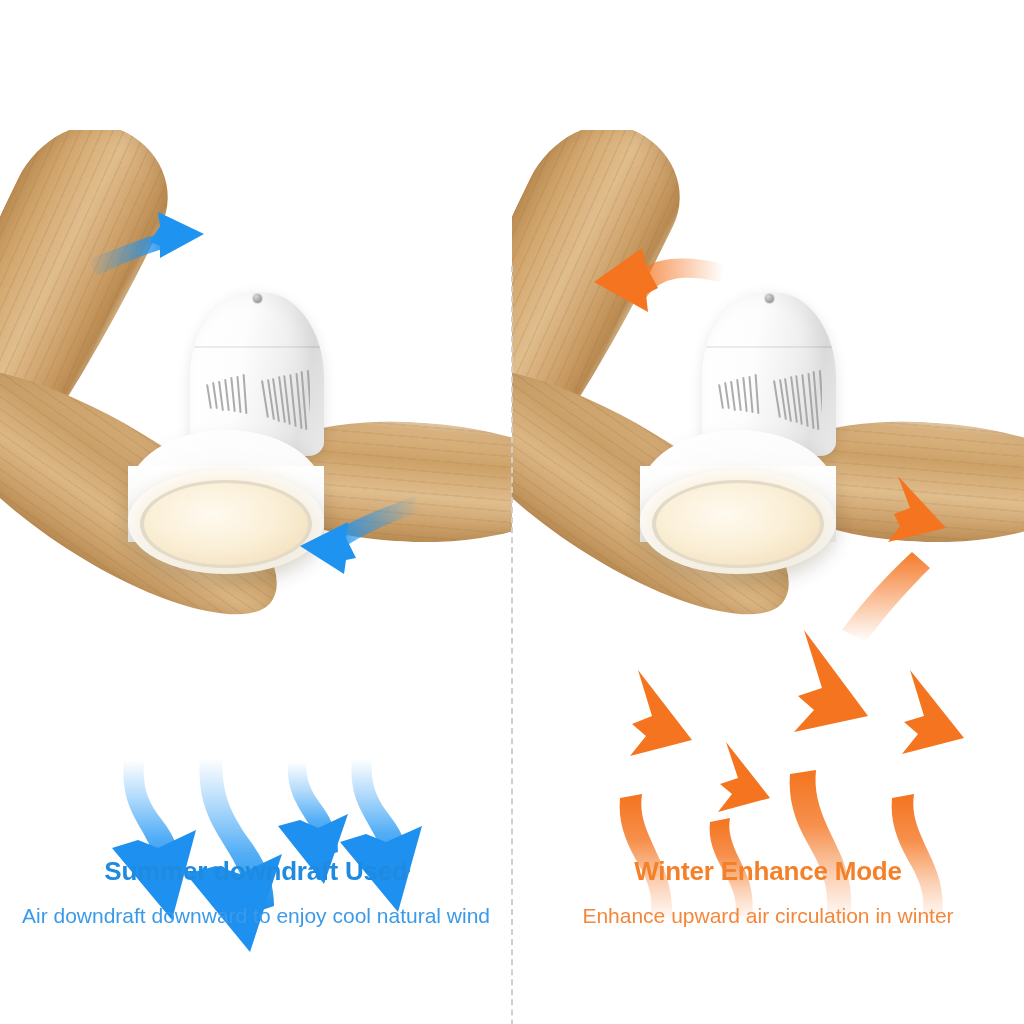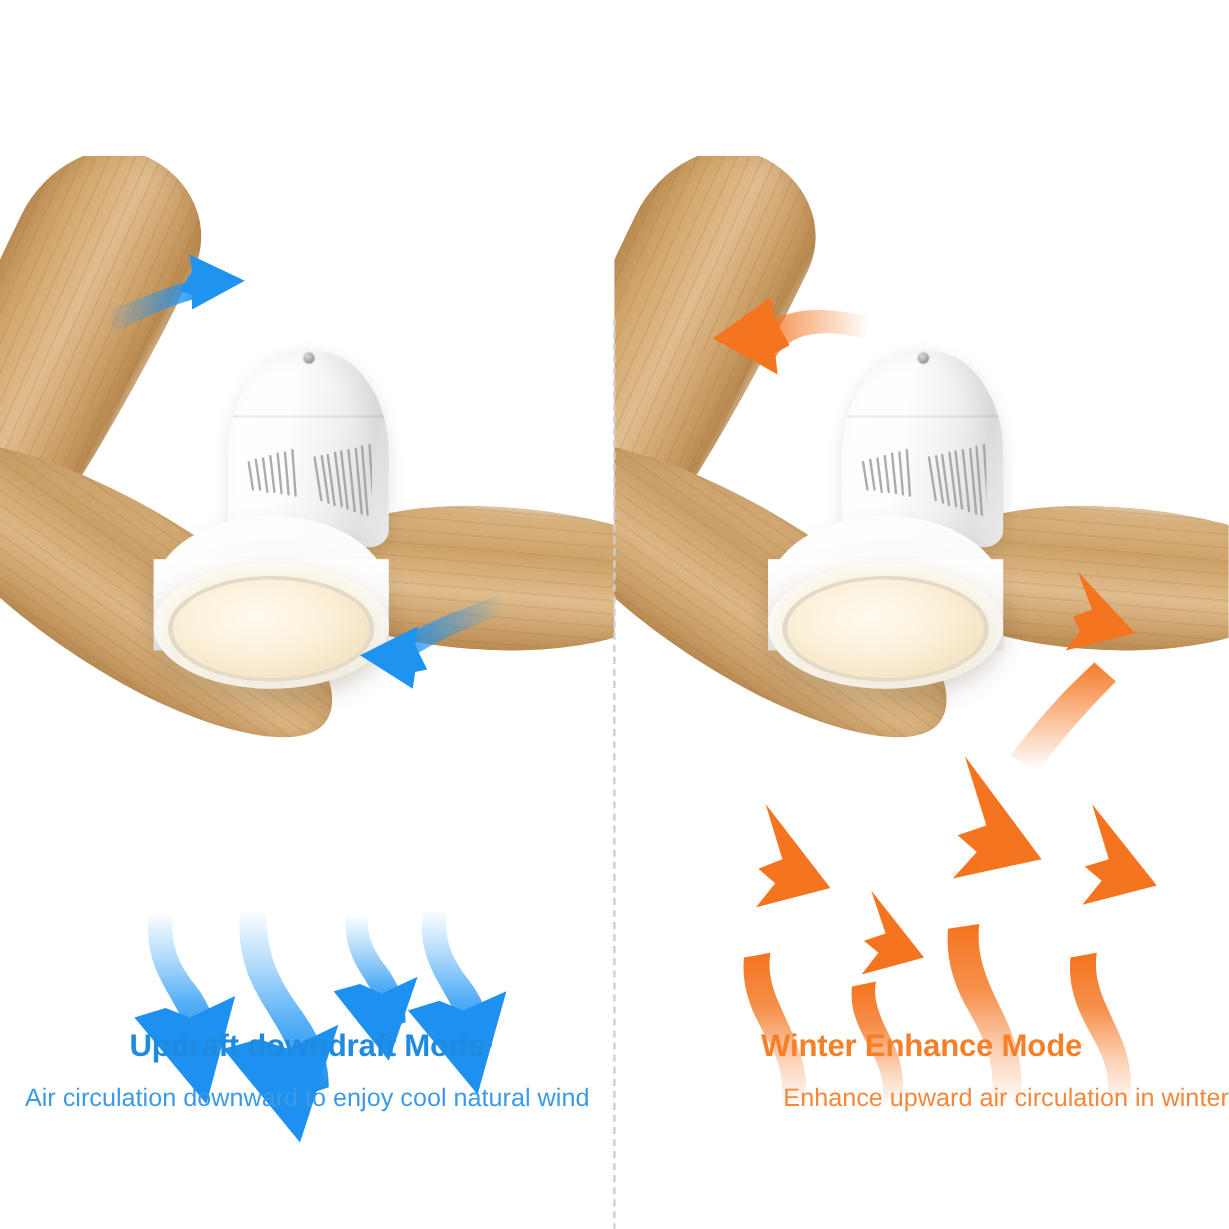--- a/index.html
+++ b/index.html
@@ -89,21 +89,21 @@
   
   .arrow-svg{position:absolute;left:0;top:0;width:512px;height:894px;overflow:visible;pointer-events:none;}
 
   
   .caption{position:absolute;left:0;width:512px;text-align:center;}
   .cap-title{font-size:26px;font-weight:bold;letter-spacing:-0.2px;margin:0;}
   .cap-sub{font-size:21px;line-height:30px;margin:14px 0 0 0;font-weight:400;}
   .cap-blue .cap-title{color:#1e8ae0;}
   .cap-blue .cap-sub{color:#3b9ae8;}
   .cap-orange .cap-title{color:#f4802a;}
-  .cap-orange .cap-sub{color:#f4873a;text-align:right;}
+  .cap-orange .cap-sub{color:#f4873a;}
 </style>
 </head>
 <body>
 
 <div id="page">
 
 
   <div class="panels">
 
     <div class="panel left">
@@ -196,22 +196,22 @@
           <path d="M278,696 L324,754 L348,684 L318,698 L300,690 Z" fill="#1e90ef"></path>
         </g>
         <g>
           <path d="M352,628 C348,668 364,684 376,708 C384,724 388,736 388,750
                    L410,742 C410,722 404,704 390,686 C376,668 370,654 372,628 Z" fill="url(#sFadeDown)"></path>
           <path d="M340,712 L398,782 L422,696 L386,712 L366,704 Z" fill="#1e90ef"></path>
         </g>
       </svg>
 
       <div class="caption cap-blue" style="top:726px;">
-        <p class="cap-title">Updraft downdraft Mode</p>
-        <p class="cap-sub">Air circulation downward to enjoy cool natural wind</p>
+        <p class="cap-title">Summer downdraft Used</p>
+        <p class="cap-sub">Air downdraft downward to enjoy cool natural wind</p>
       </div>
     </div>
 
     <div class="panel right">
 
       <div class="fan-stage">
         <div class="blade blade-ul">
             <div class="blade-body"></div>
           </div>
         <div class="blade blade-ll">

